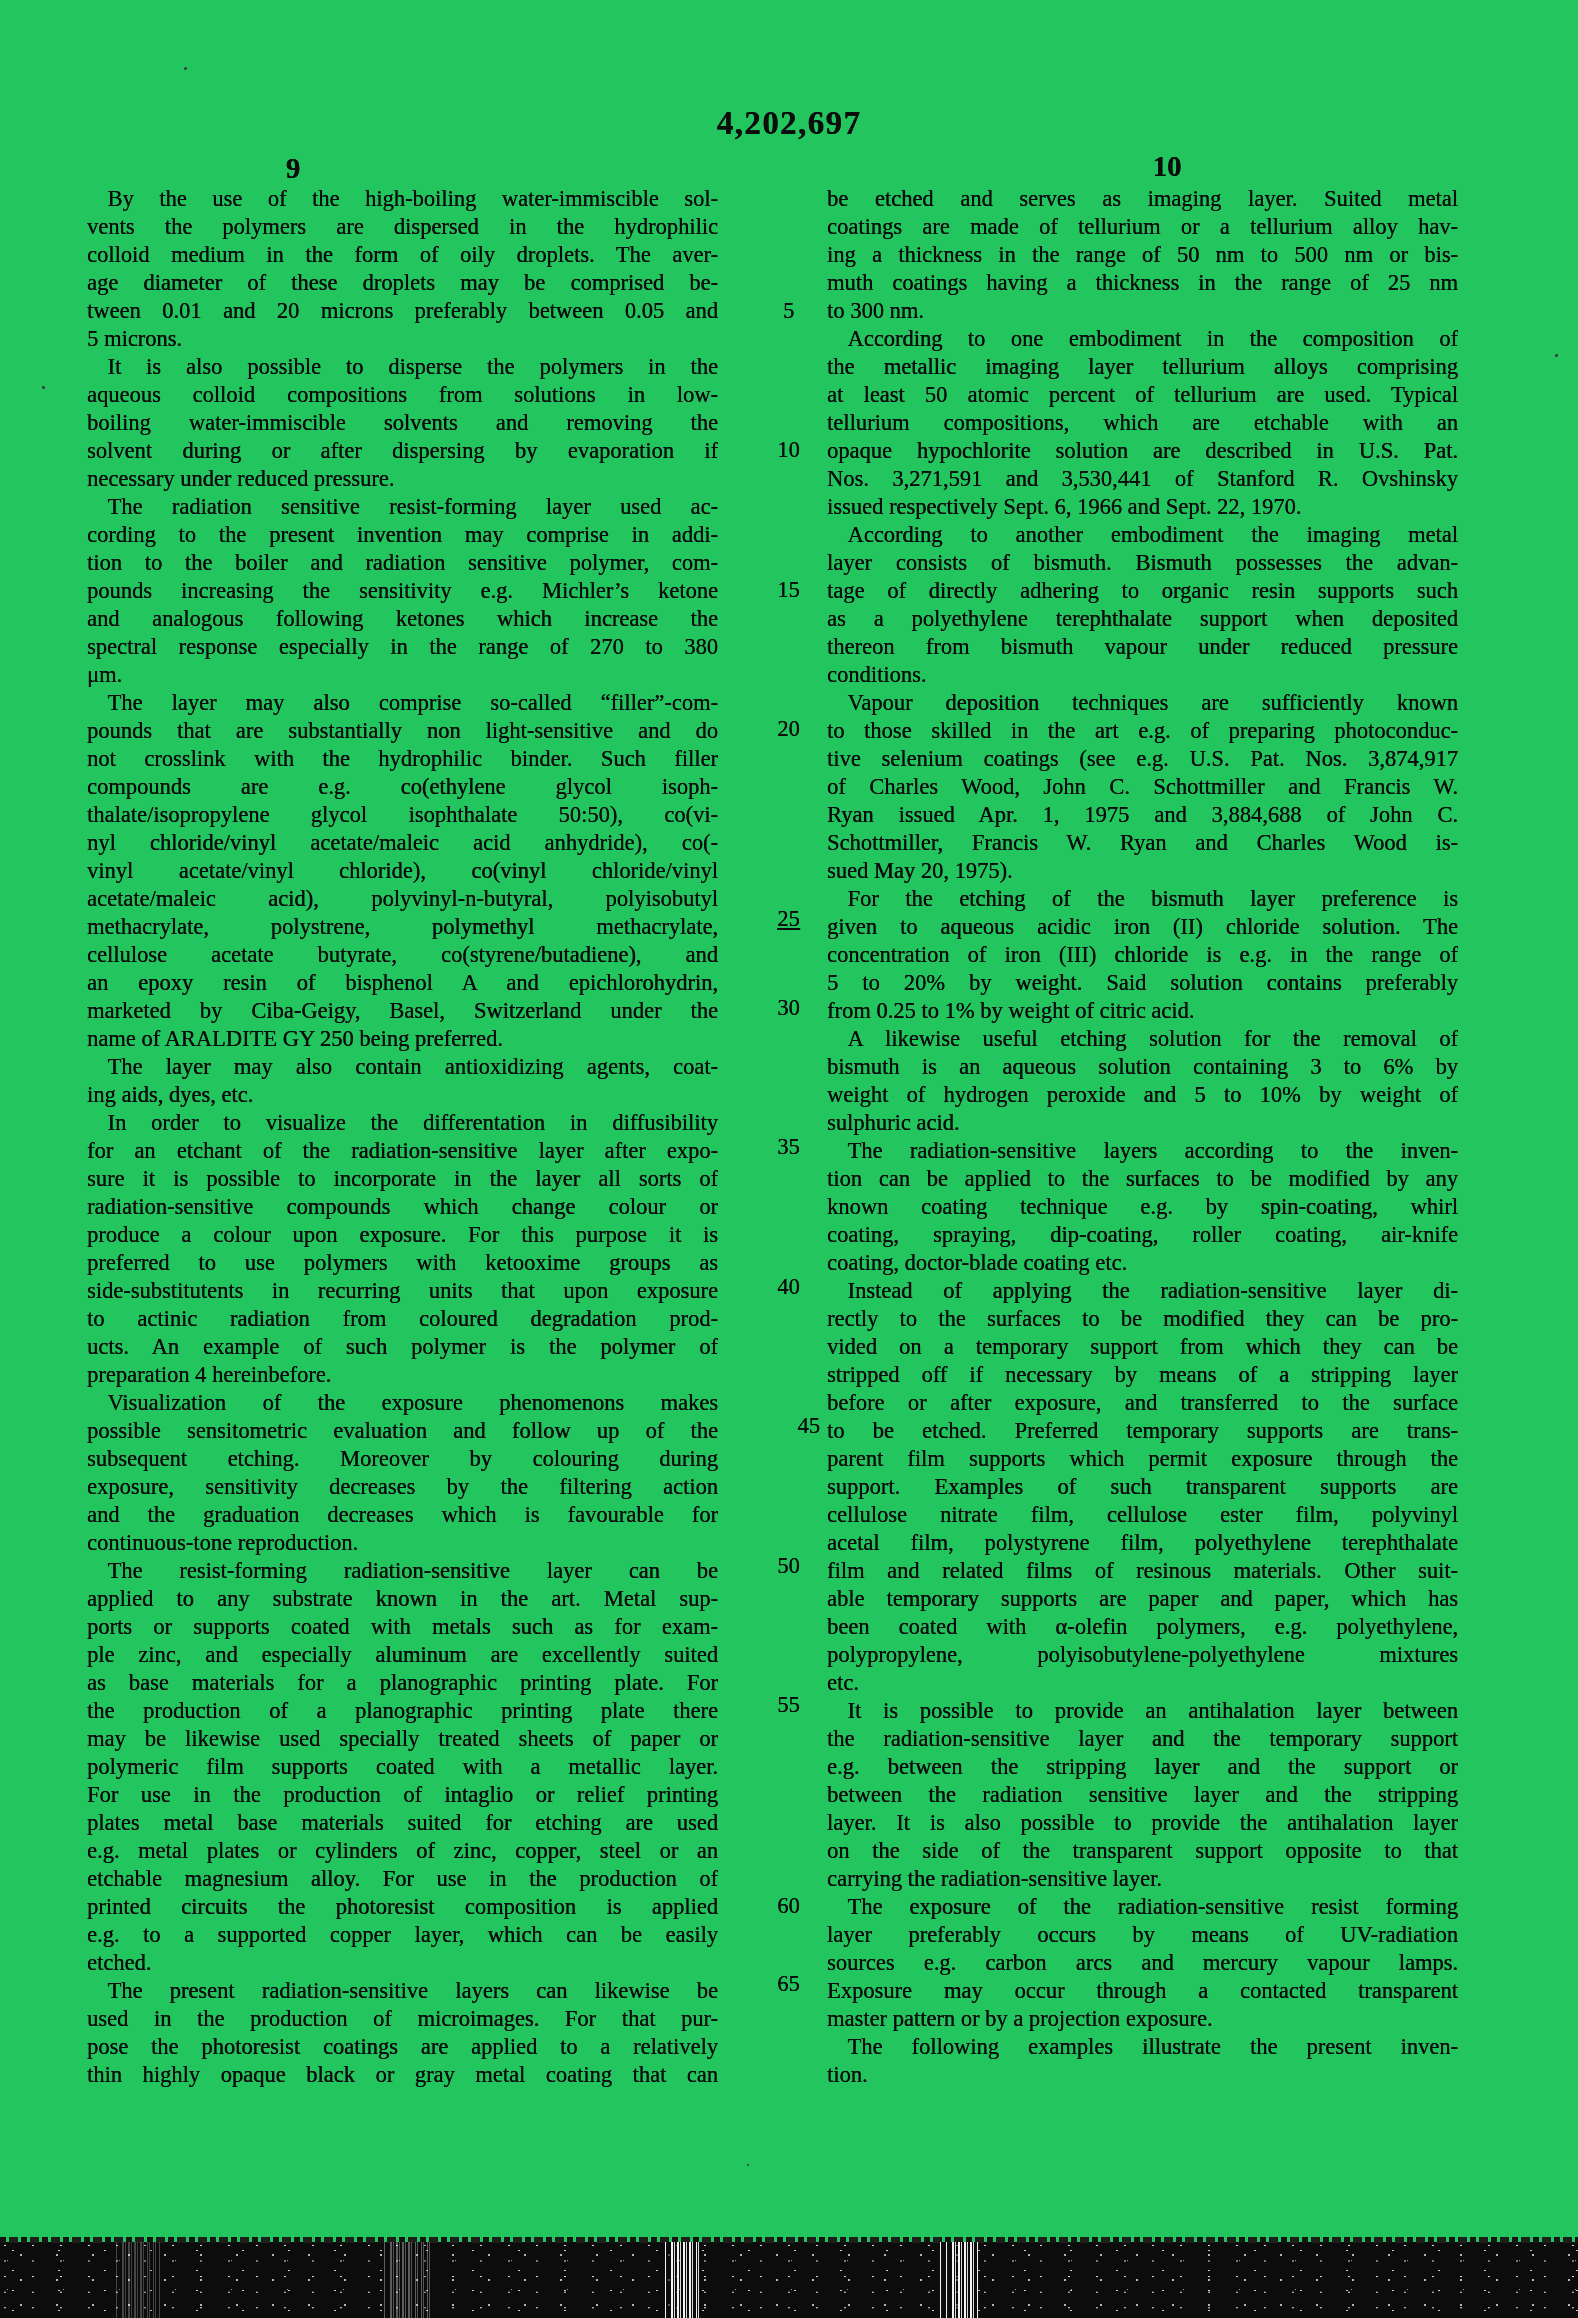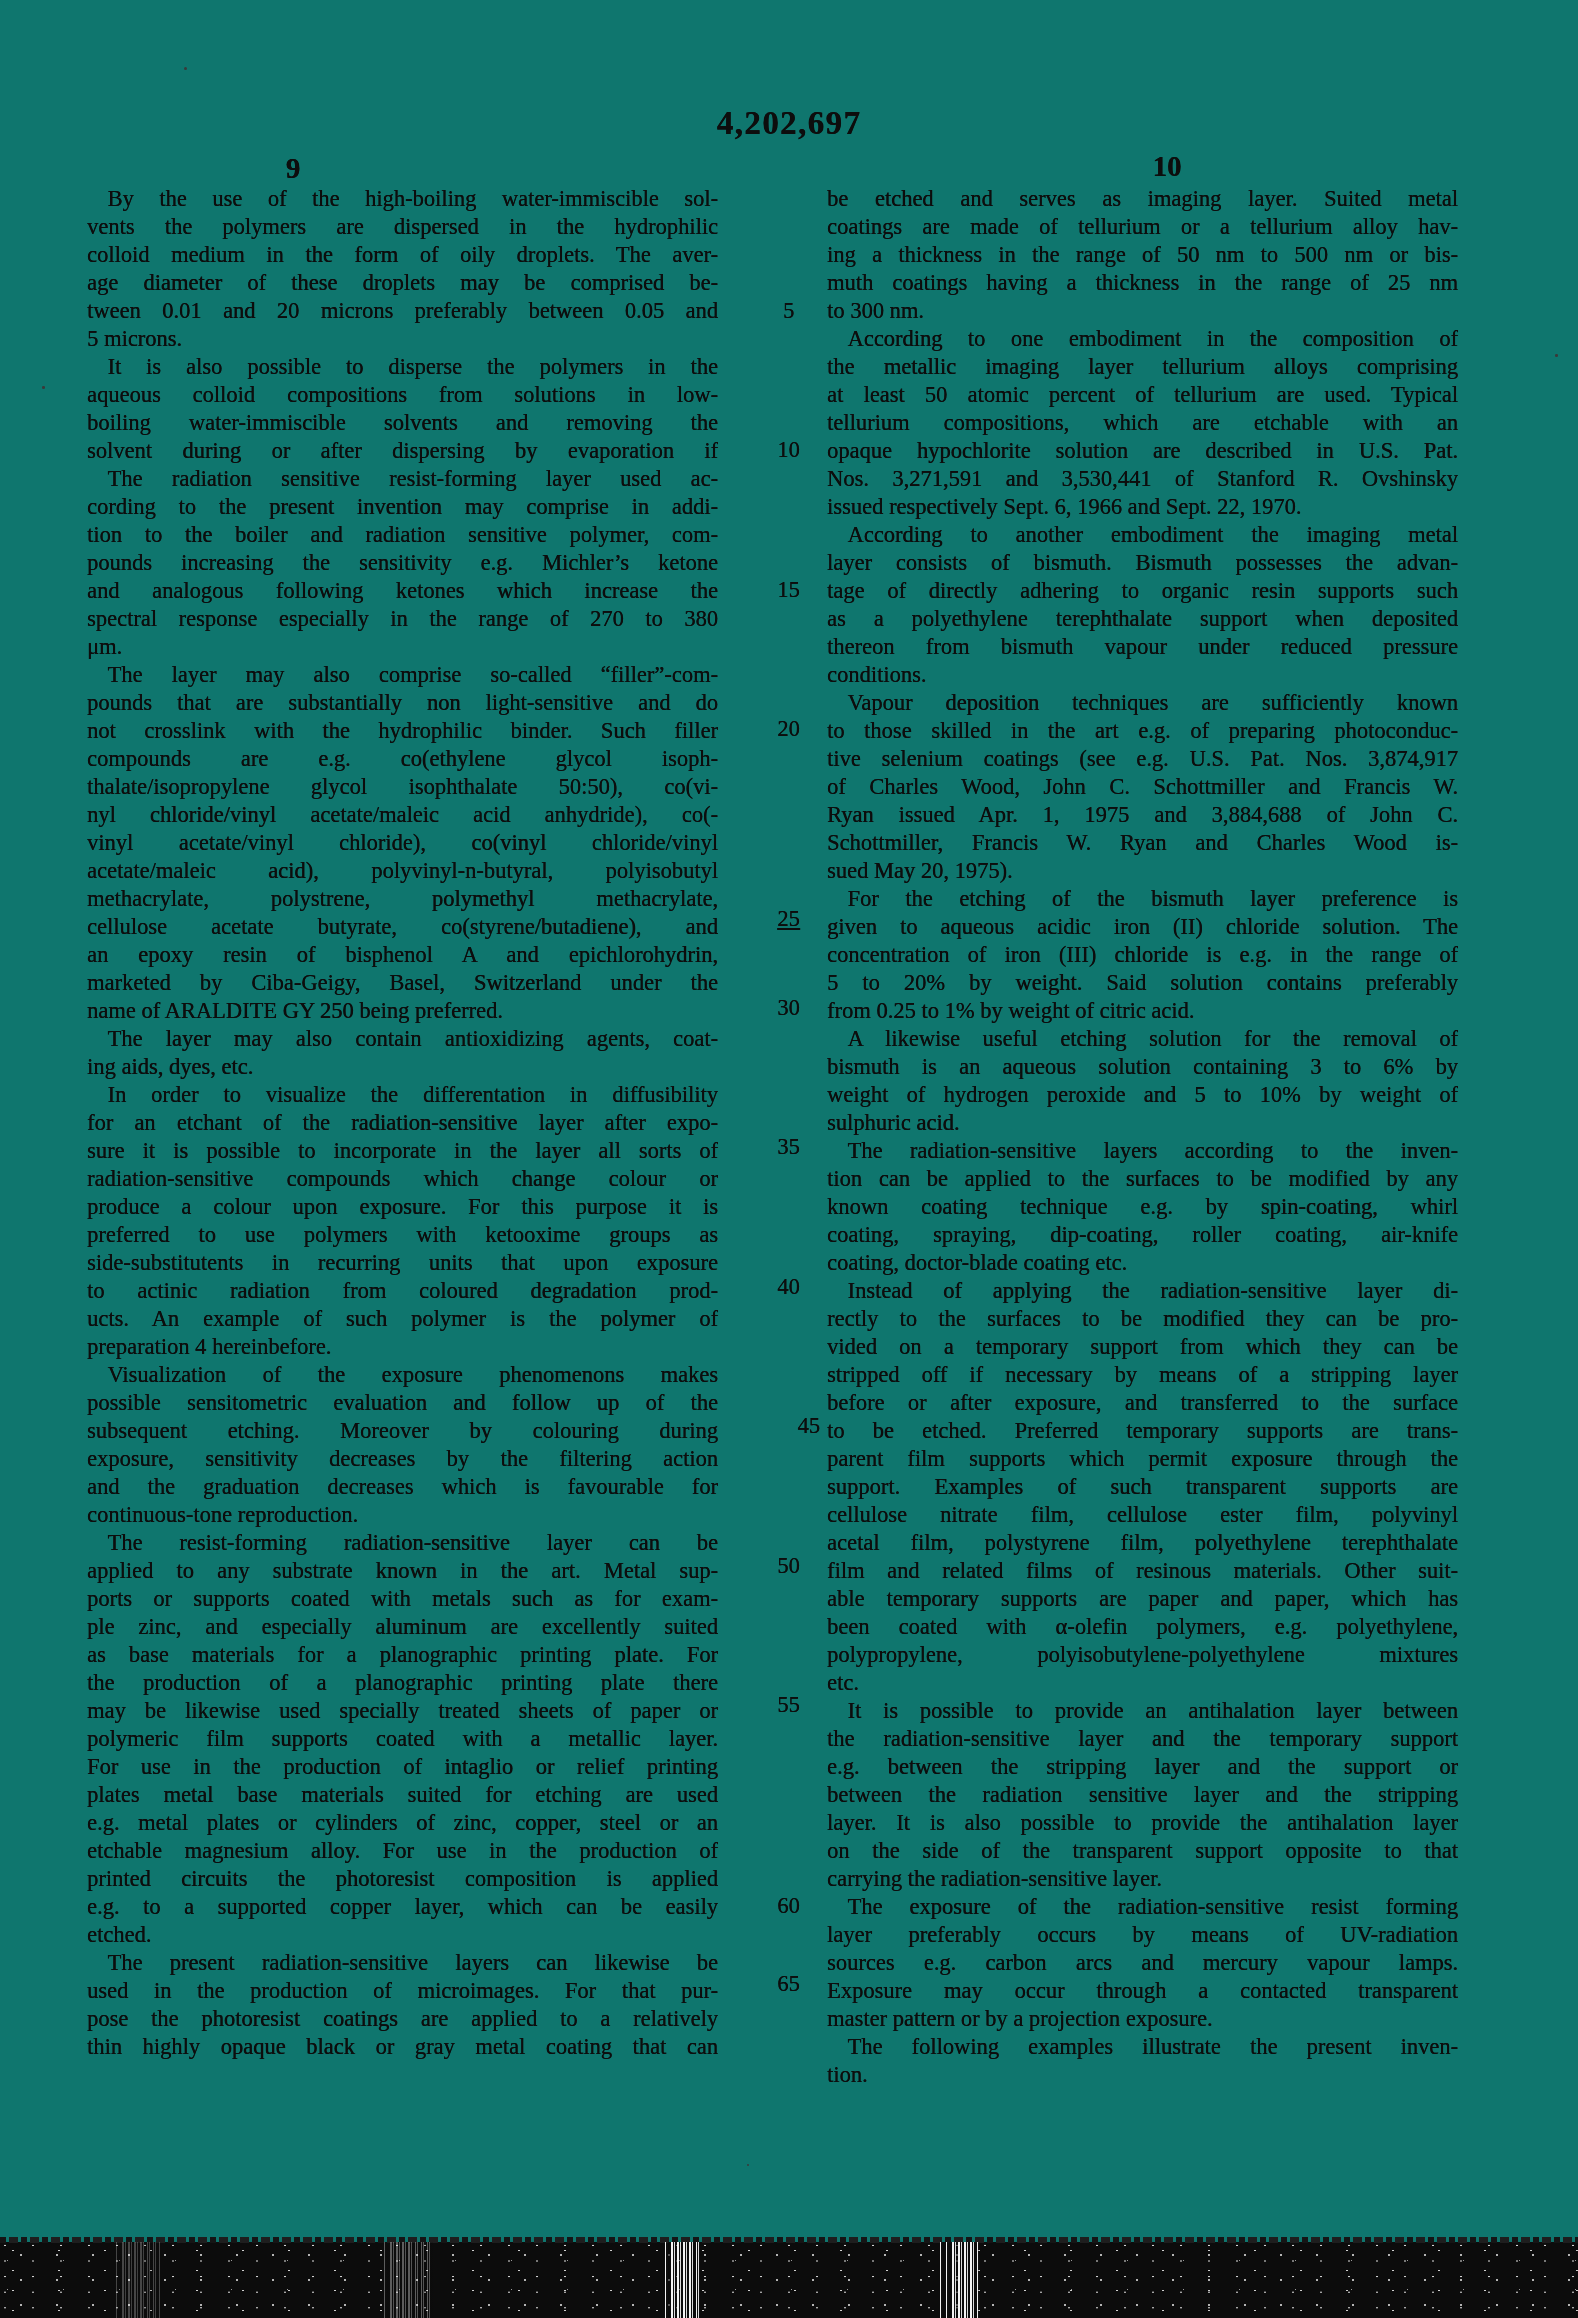--- a/index.html
+++ b/index.html
@@ -6,21 +6,21 @@
   body {
     width:1578px; height:2319px;
     background:#f4f4f2;
     position:relative;
     font-family:"Liberation Serif","DejaVu Serif",serif;
     color:#0d0d0d;
     overflow:hidden;
   }
   .page {
     position:absolute; inset:0;
-    background:#0f766e;
+    background:#22c55e;
   }
   .thick { text-shadow:0.3px 0 currentColor; }
 
   #patent-number {
     position:absolute; top:105px; left:0; width:1578px;
     text-align:center;
     font-size:33px; font-weight:700;
     letter-spacing:1.4px;
   }
   .col-num {
@@ -110,20 +110,21 @@
       <div class="line indent">By the use of the high-boiling water-immiscible sol-</div>
       <div class="line">vents the polymers are dispersed in the hydrophilic</div>
       <div class="line">colloid medium in the form of oily droplets. The aver-</div>
       <div class="line">age diameter of these droplets may be comprised be-</div>
       <div class="line">tween 0.01 and 20 microns preferably between 0.05 and</div>
       <div class="line para-end">5 microns.</div>
       <div class="line indent">It is also possible to disperse the polymers in the</div>
       <div class="line">aqueous colloid compositions from solutions in low-</div>
       <div class="line">boiling water-immiscible solvents and removing the</div>
       <div class="line">solvent during or after dispersing by evaporation if</div>
+      <div class="line para-end">necessary under reduced pressure.</div>
       <div class="line indent">The radiation sensitive resist-forming layer used ac-</div>
       <div class="line">cording to the present invention may comprise in addi-</div>
       <div class="line">tion to the boiler and radiation sensitive polymer, com-</div>
       <div class="line">pounds increasing the sensitivity e.g. Michler’s ketone</div>
       <div class="line">and analogous following ketones which increase the</div>
       <div class="line">spectral response especially in the range of 270 to 380</div>
       <div class="line para-end">μm.</div>
       <div class="line indent">The layer may also comprise so-called “filler”-com-</div>
       <div class="line">pounds that are substantially non light-sensitive and do</div>
       <div class="line">not crosslink with the hydrophilic binder. Such filler</div>

